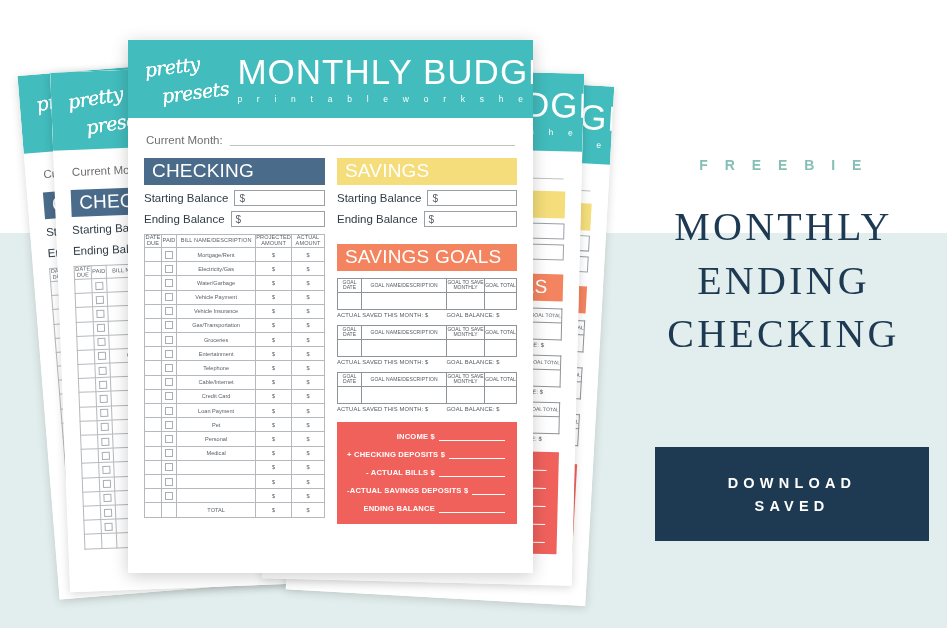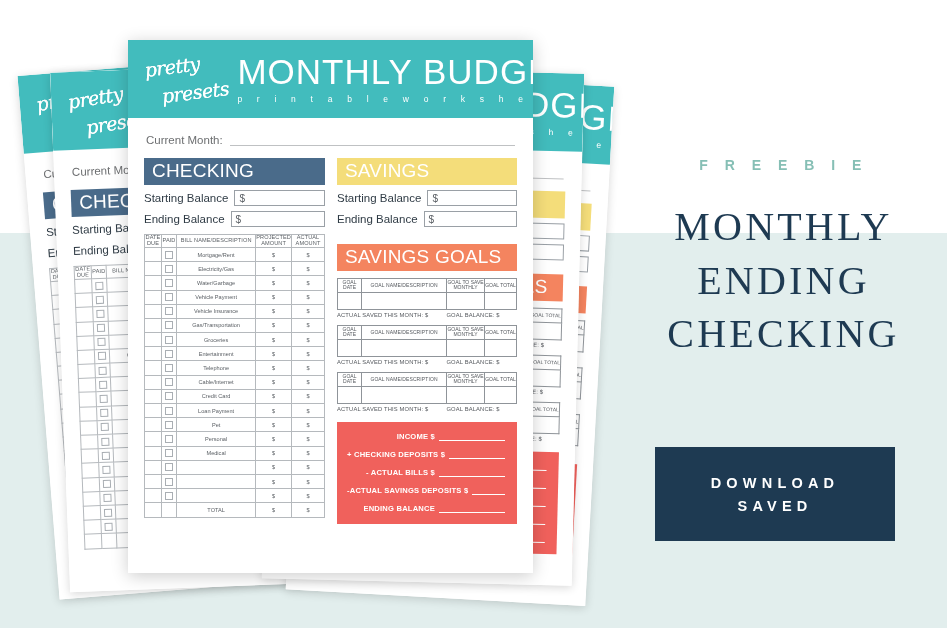--- a/index.html
+++ b/index.html
@@ -181,21 +181,21 @@
   }
   #wtitle {
     position: absolute; left: 0; top: 200px; width: 327px;
     text-align: center; color: #1e3a52;
     font-family: "Liberation Serif", serif;
     font-size: 40px; line-height: 1.34; letter-spacing: 3.2px;
     font-weight: 400;
   }
   #wtitle div { white-space: nowrap; }
   #download-btn {
-    position: absolute; left: 35px; top: 447px; width: 240px; height: 94px;
+    position: absolute; left: 35px; top: 447px; width: 274px; height: 94px;
     background: #1e3a52; color: #ffffff;
     display: flex; flex-direction: column; align-items: center;
     justify-content: center; gap: 7px;
     font-size: 14.5px; letter-spacing: 5.2px; font-weight: 700;
     cursor: pointer;
   }
   #download-btn div { white-space: nowrap; }
 </style>
 </head>
 <body>

